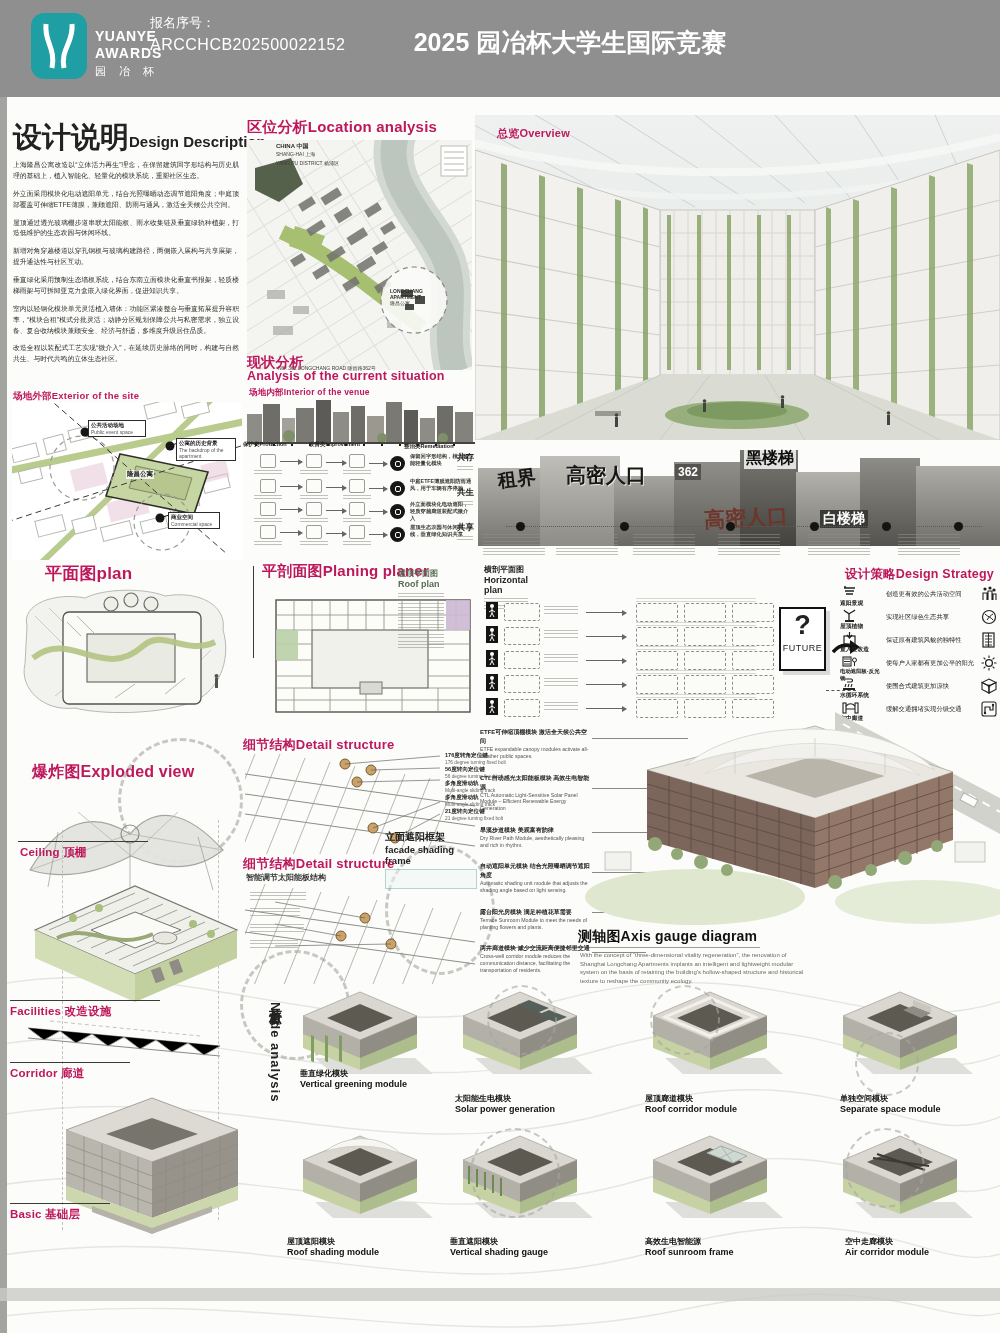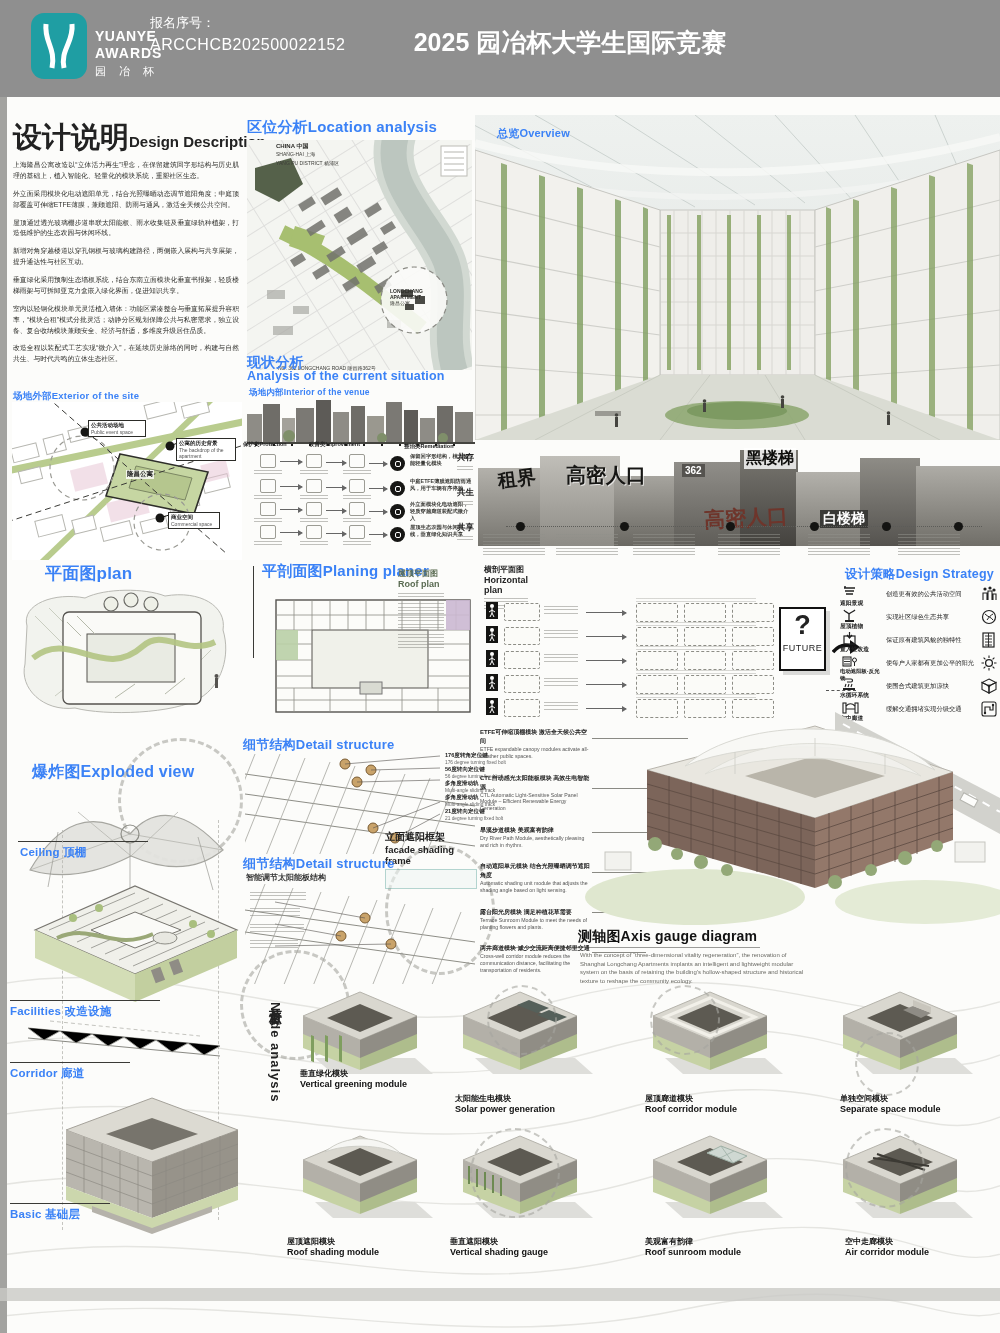--- a/index.html
+++ b/index.html
@@ -3,21 +3,21 @@
 <meta charset="utf-8">
 <style>
   *{box-sizing:border-box;margin:0;padding:0}
   html,body{width:1000px}
   body{height:1333px;position:relative;background:#fcfcfa;font-family:"Liberation Sans",sans-serif;color:#222;overflow:hidden}
   .abs{position:absolute}
   .greek{background-image:repeating-linear-gradient(#90908a 0 1px,transparent 1px 3.4px);opacity:.55}
   .greek.lt{opacity:.35}
   .dcirc{border:3px dashed #a6a6a0;border-radius:50%;opacity:.6}
   .rule{background:#3a3a36}
-  .sec{font-weight:800;color:#3b82f6;letter-spacing:.2px}
+  .sec{font-weight:800;color:#be185d;letter-spacing:.2px}
   .fine{color:#3c3c38;line-height:1.3}
   .arr{height:0;border-top:1px solid #666;position:relative}
   .arr:after{content:"";position:absolute;right:-1px;top:-3px;border-left:5px solid #666;border-top:3px solid transparent;border-bottom:3px solid transparent}
   .sk{border:1px solid #9c9c94;border-radius:2px;background:linear-gradient(135deg,#ececе6 15%,#c7c7c0 45%,#f0f0ea 70%)}
   .stepc{border-radius:50%;background:#161614;position:relative}
   .stepc:after{content:"";position:absolute;inset:30%;border:1px solid #fff;border-radius:2px}
   .dbox{border:1px dashed #8d8d86;border-radius:2px;background:#fbfbf8}
   .photo{position:absolute;bottom:14px}
   .card-label-cn{font-size:8px;font-weight:800;color:#111}
   .card-label-en{font-size:9px;font-weight:700;color:#111}
@@ -408,21 +408,21 @@
   <div class="photo" style="left:0;width:70px;height:78px;background:linear-gradient(#b3b1ab,#77756f)"></div>
   <div class="photo" style="left:62px;width:80px;height:90px;background:linear-gradient(#c0beb8,#8e8c86)"></div>
   <div class="photo" style="left:136px;width:62px;height:70px;background:linear-gradient(#a6a49e,#6a6862)"></div>
   <div class="photo" style="left:196px;width:72px;height:84px;background:linear-gradient(#908e89,#5f5d58)"></div>
   <div class="photo" style="left:262px;width:58px;height:96px;background:linear-gradient(#7a7872,#44423e)"></div>
   <div class="photo" style="left:318px;width:66px;height:74px;background:linear-gradient(#b3b1ab,#7b7973)"></div>
   <div class="photo" style="left:382px;width:60px;height:88px;background:linear-gradient(#8e8c86,#55534f)"></div>
   <div class="photo" style="left:438px;width:84px;height:80px;background:linear-gradient(#aeaca6,#706e68)"></div>
   <div class="abs" style="left:20px;top:26px;font-size:19px;font-weight:900;transform:rotate(-7deg);color:#161614">租界</div>
   <div class="abs" style="left:88px;top:22px;font-size:20px;font-weight:900;color:#161614;text-shadow:1px 1px 0 #ffffffaa">高密人口</div>
-  <div class="abs" style="left:204px;top:24px;font-size:10px;font-weight:800;color:#fff;background:#55534f;padding:1px 3px">362</div>
+  <div class="abs" style="left:197px;top:24px;font-size:12px;font-weight:800;color:#fff;background:#55534f;padding:1px 3px">362</div>
   <div class="abs" style="left:266px;top:8px;font-size:16px;font-weight:900;color:#0e0e0c;background:#ffffffcc;padding:0 2px">黑楼梯</div>
   <div class="abs" style="left:226px;top:64px;font-size:21px;font-weight:900;color:#6e352b;transform:rotate(-3deg)">高密人口</div>
   <div class="abs" style="left:342px;top:70px;font-size:14px;font-weight:900;color:#fff;background:#3a3a37;padding:0 3px">白楼梯</div>
   <div class="abs" style="left:28px;top:86px;width:476px;border-top:1px dotted #5c5c58"></div>
   <div class="abs" style="left:38px;top:82px;width:9px;height:9px;border-radius:50%;background:#141412"></div>
   <div class="abs" style="left:142px;top:82px;width:9px;height:9px;border-radius:50%;background:#141412"></div>
   <div class="abs" style="left:248px;top:82px;width:9px;height:9px;border-radius:50%;background:#141412"></div>
   <div class="abs" style="left:332px;top:82px;width:9px;height:9px;border-radius:50%;background:#141412"></div>
   <div class="abs" style="left:404px;top:82px;width:9px;height:9px;border-radius:50%;background:#141412"></div>
   <div class="abs" style="left:476px;top:82px;width:9px;height:9px;border-radius:50%;background:#141412"></div>
@@ -1052,19 +1052,19 @@
 
 <div class="abs" style="left:287px;top:1236px">
   <div class="card-label-cn">屋顶遮阳模块</div>
   <div class="card-label-en">Roof shading module</div>
 </div>
 <div class="abs" style="left:450px;top:1236px">
   <div class="card-label-cn">垂直遮阳模块</div>
   <div class="card-label-en">Vertical shading gauge</div>
 </div>
 <div class="abs" style="left:645px;top:1236px">
-  <div class="card-label-cn">美观富有韵律</div>
-  <div class="card-label-en">Roof sunroom module</div>
+  <div class="card-label-cn">高效生电智能源</div>
+  <div class="card-label-en">Roof sunroom frame</div>
 </div>
 <div class="abs" style="left:845px;top:1236px">
   <div class="card-label-cn">空中走廊模块</div>
   <div class="card-label-en">Air corridor module</div>
 </div>
 
 </body></html>

